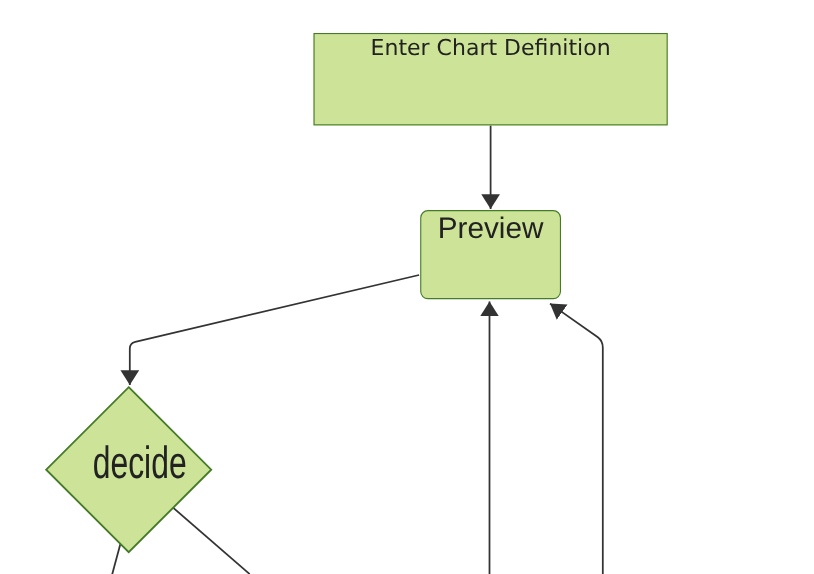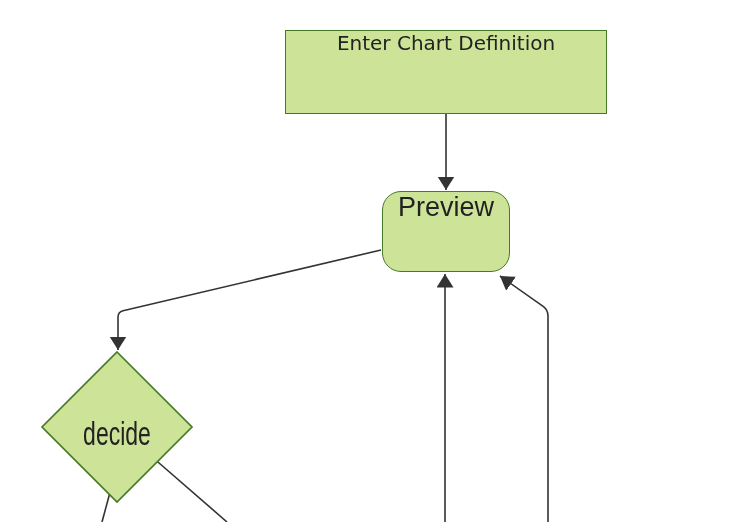--- a/index.html
+++ b/index.html
@@ -29,34 +29,34 @@
   }
   .node-rect {
     left: 285px; top: 30px;
     width: 322px; height: 84px;
     font-family: "DejaVu Sans", sans-serif;
     font-size: 20px;
   }
   .node-rounded {
     left: 382px; top: 191px;
     width: 128px; height: 81px;
-    border-radius: 19px;
+    border-radius: 7px;
     font-family: "Liberation Sans", sans-serif;
     font-size: 27px;
   }
   .diamond-label {
     position: absolute;
-    left: 52px; top: 406px;
+    left: 62px; top: 406px;
     width: 130px; height: 42px;
     display: flex;
-    align-items: flex-end;
+    align-items: flex-start;
     justify-content: center;
     color: #222222;
     font-family: "Liberation Sans", sans-serif;
-    font-size: 23px;
+    font-size: 29px;
   }
   .diamond-label span {
     display: inline-block;
     transform: scaleY(1.42);
     transform-origin: 50% 50%;
   }
   .label-text { white-space: nowrap; }
 </style>
 </head>
 <body>

